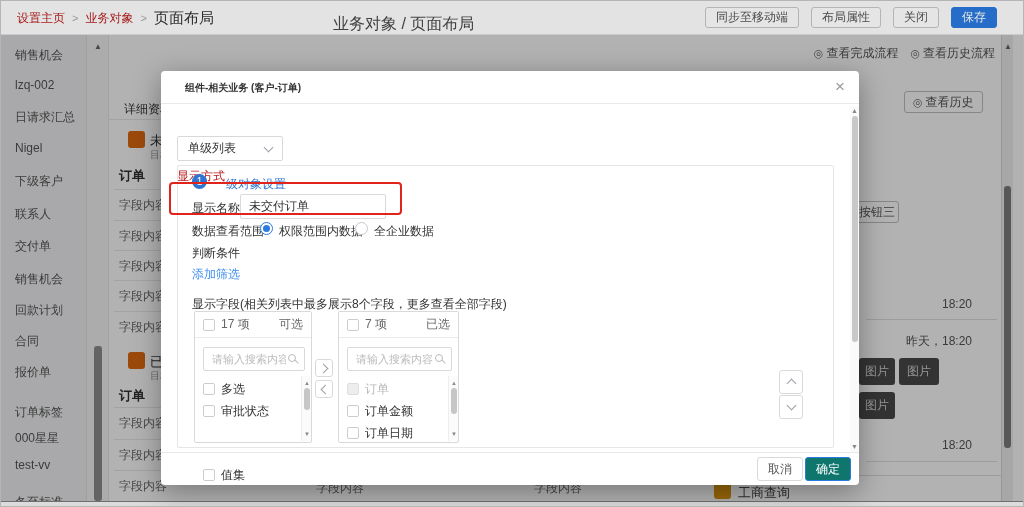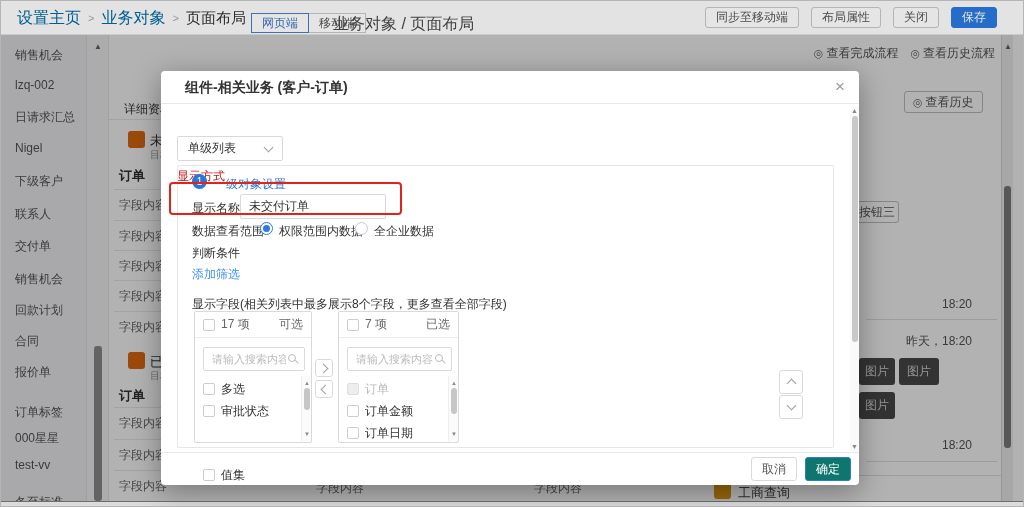--- a/index.html
+++ b/index.html
@@ -5,21 +5,21 @@
   * { margin:0; padding:0; box-sizing:border-box; }
   html,body { background:#888; }
   body { font-family:"Liberation Sans","DejaVu Sans",sans-serif; }
   #root { position:relative; width:1024px; height:507px; background:#fff; overflow:hidden;
           border:1px solid #b5b5b5; }
   .abs { position:absolute; }
 
   
   #header { position:absolute; left:0; top:0; width:1024px; height:34px; background:#fdfdfd;
             border-bottom:1px solid #e2e2e2; z-index:10; }
-  .crumb-link { color:#0369a1; font-size:16px; cursor:pointer; }
+  .crumb-link { color:#b91c1c; font-size:12px; cursor:pointer; }
   .crumb-sep  { color:#aaa; font-size:11px; margin:0 7px; }
   .crumb-cur  { color:#333; font-size:15px; }
   .tab { height:20px; padding:0 10px; font-size:12px; line-height:18px; background:#fff;
          border:1px solid #c9c9c9; color:#555; }
   .tab.active { border-color:#4a7cc4; color:#3f74c4; position:relative; z-index:1; }
   .hbtn { height:21px; padding:0 10px; border:1px solid #c9c9c9; border-radius:3px; background:#fff;
           font-size:12px; color:#555; display:flex; align-items:center; white-space:nowrap; }
   .hbtn.primary { background:#2b7ae0; border-color:#2b7ae0; color:#fff; }
 
   
@@ -55,21 +55,21 @@
                 background:rgba(0,0,0,0.10); z-index:40; pointer-events:none; }
   #dim-body { position:absolute; left:0; top:34px; width:1024px; height:466px;
               background:rgba(0,0,0,0.30); z-index:40; pointer-events:none; }
   #bottom-strip { position:absolute; left:0; top:500px; width:1024px; height:7px; background:#dcdcdc;
                   border-top:1px solid #6f6f6f; z-index:60; }
 
   
   #modal { position:absolute; left:160px; top:70px; width:698px; height:414px; background:#fff;
            border-radius:4px; box-shadow:0 6px 28px rgba(0,0,0,0.35); z-index:100; }
   #modal-header { position:absolute; left:0; top:0; width:100%; height:33px; border-bottom:1px solid #e9e9e9; }
-  #modal-title { position:absolute; left:24px; top:0; line-height:33px; font-size:14px; font-weight:bold; color:#333; }
+  #modal-title { position:absolute; left:24px; top:0; line-height:33px; font-size:10px; font-weight:bold; color:#333; }
   #modal-close { position:absolute; right:14px; top:0; line-height:31px; font-size:17px; color:#999; cursor:pointer; }
   #modal-body { position:absolute; left:0; top:33px; width:698px; height:381px; }
   .blue-label { font-size:12px; color:#b91c1c;margin-top:48px; }
   .plain-label { font-size:12px; color:#333; white-space:nowrap; }
   .select { border:1px solid #d9d9d9; border-radius:2px; background:#fff; cursor:pointer; }
   .select .val { position:absolute; left:10px; top:0; line-height:23px; font-size:12px; color:#333; }
   .chev { width:7px; height:7px; border-right:1.5px solid #9aa0a6; border-bottom:1.5px solid #9aa0a6; display:inline-block; }
   .chev-down  { transform:rotate(45deg); }
   .chev-up    { transform:rotate(225deg); }
   .chev-right { transform:rotate(-45deg); }
@@ -100,21 +100,21 @@
   .mag::after { content:""; position:absolute; width:5px; height:1.3px; background:#bbb;
                 transform:rotate(45deg); right:-4px; bottom:-1px; }
   .lb-item { position:absolute; left:0; display:flex; align-items:center; gap:6px; padding-left:8px; height:22px; }
   .lb-item span.lbl { font-size:12px; color:#333; white-space:nowrap; }
   .lb-item span.lbl.disabled { color:#b9b9b9; }
   .lb-scroll { position:absolute; top:64px; bottom:1px; width:10px; background:#fbfbfb; border-left:1px solid #eee; }
   .lb-scroll .tri { font-size:6px; color:#888; text-align:center; display:block; }
   .sqbtn { position:absolute; border:1px solid #d9d9d9; border-radius:3px; background:#fff; cursor:pointer;
            display:flex; align-items:center; justify-content:center; }
   #modal-footer { position:absolute; left:0; top:381px; width:698px; height:33px; border-top:1px solid #e9e9e9;
-                  display:flex; align-items:center; justify-content:flex-end; gap:8px; padding-right:8px; }
+                  display:flex; align-items:center; justify-content:flex-end; gap:2px; padding-right:8px; }
   .fbtn { height:24px; min-width:42px; padding:0 10px; border-radius:3px; font-size:12px;
           display:flex; align-items:center; justify-content:center; cursor:pointer; }
   .fbtn.ghost { border:1px solid #d9d9d9; background:#fff; color:#555; }
   .fbtn.primary { background:#0f766e; color:#fff; border:1px solid #2b7ae0; }
   #inner-scroll { position:absolute; left:689px; top:2px; width:9px; height:346px; background:#fafafa; }
   
   #red-annotation { position:absolute; left:168px; top:181px; width:233px; height:33px;
                     border:2px solid #e0241b; border-radius:4px; z-index:200; pointer-events:none; }
 </style>
 </head>
@@ -122,24 +122,20 @@
 
 <div id="root">
 
   <div id="header">
     <div class="abs" style="left:16px;top:0;height:34px;display:flex;align-items:center;">
       <span class="crumb-link">设置主页</span>
       <span class="crumb-sep">&gt;</span>
       <span class="crumb-link">业务对象</span>
       <span class="crumb-sep">&gt;</span>
       <span class="crumb-cur">页面布局</span>
-    </div>
-    <div class="abs" style="left:250px;top:12px;display:flex;">
-      <span class="tab active">网页端</span>
-      <span class="tab" style="margin-left:-1px;">移动端</span>
     </div>
     <div class="abs" style="left:332px;top:13px;font-size:16px;color:#4a4a4a;white-space:nowrap;">业务对象 / 页面布局</div>
     <div class="abs" style="right:28px;top:6px;display:flex;gap:12px;">
       <button class="hbtn">同步至移动端</button>
       <button class="hbtn">布局属性</button>
       <button class="hbtn">关闭</button>
       <button class="hbtn primary">保存</button>
     </div>
   </div>
 

